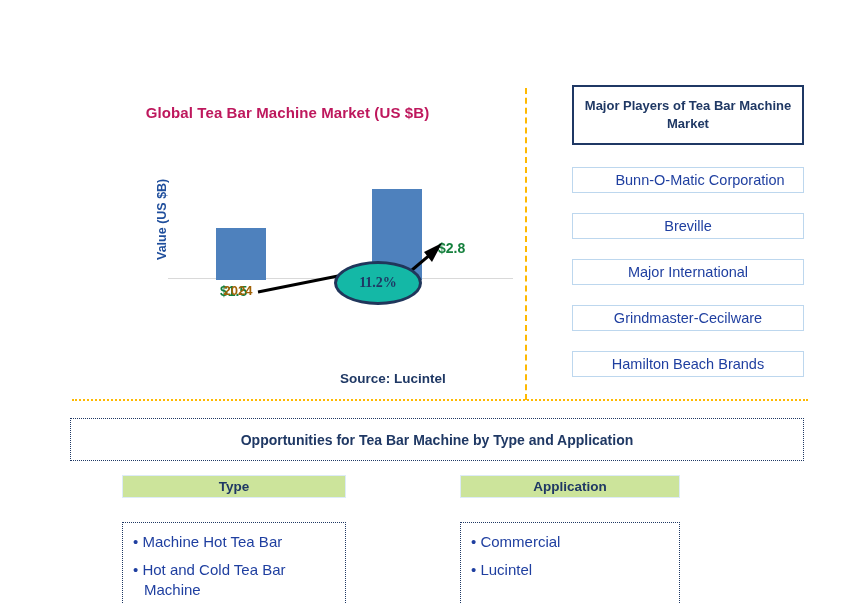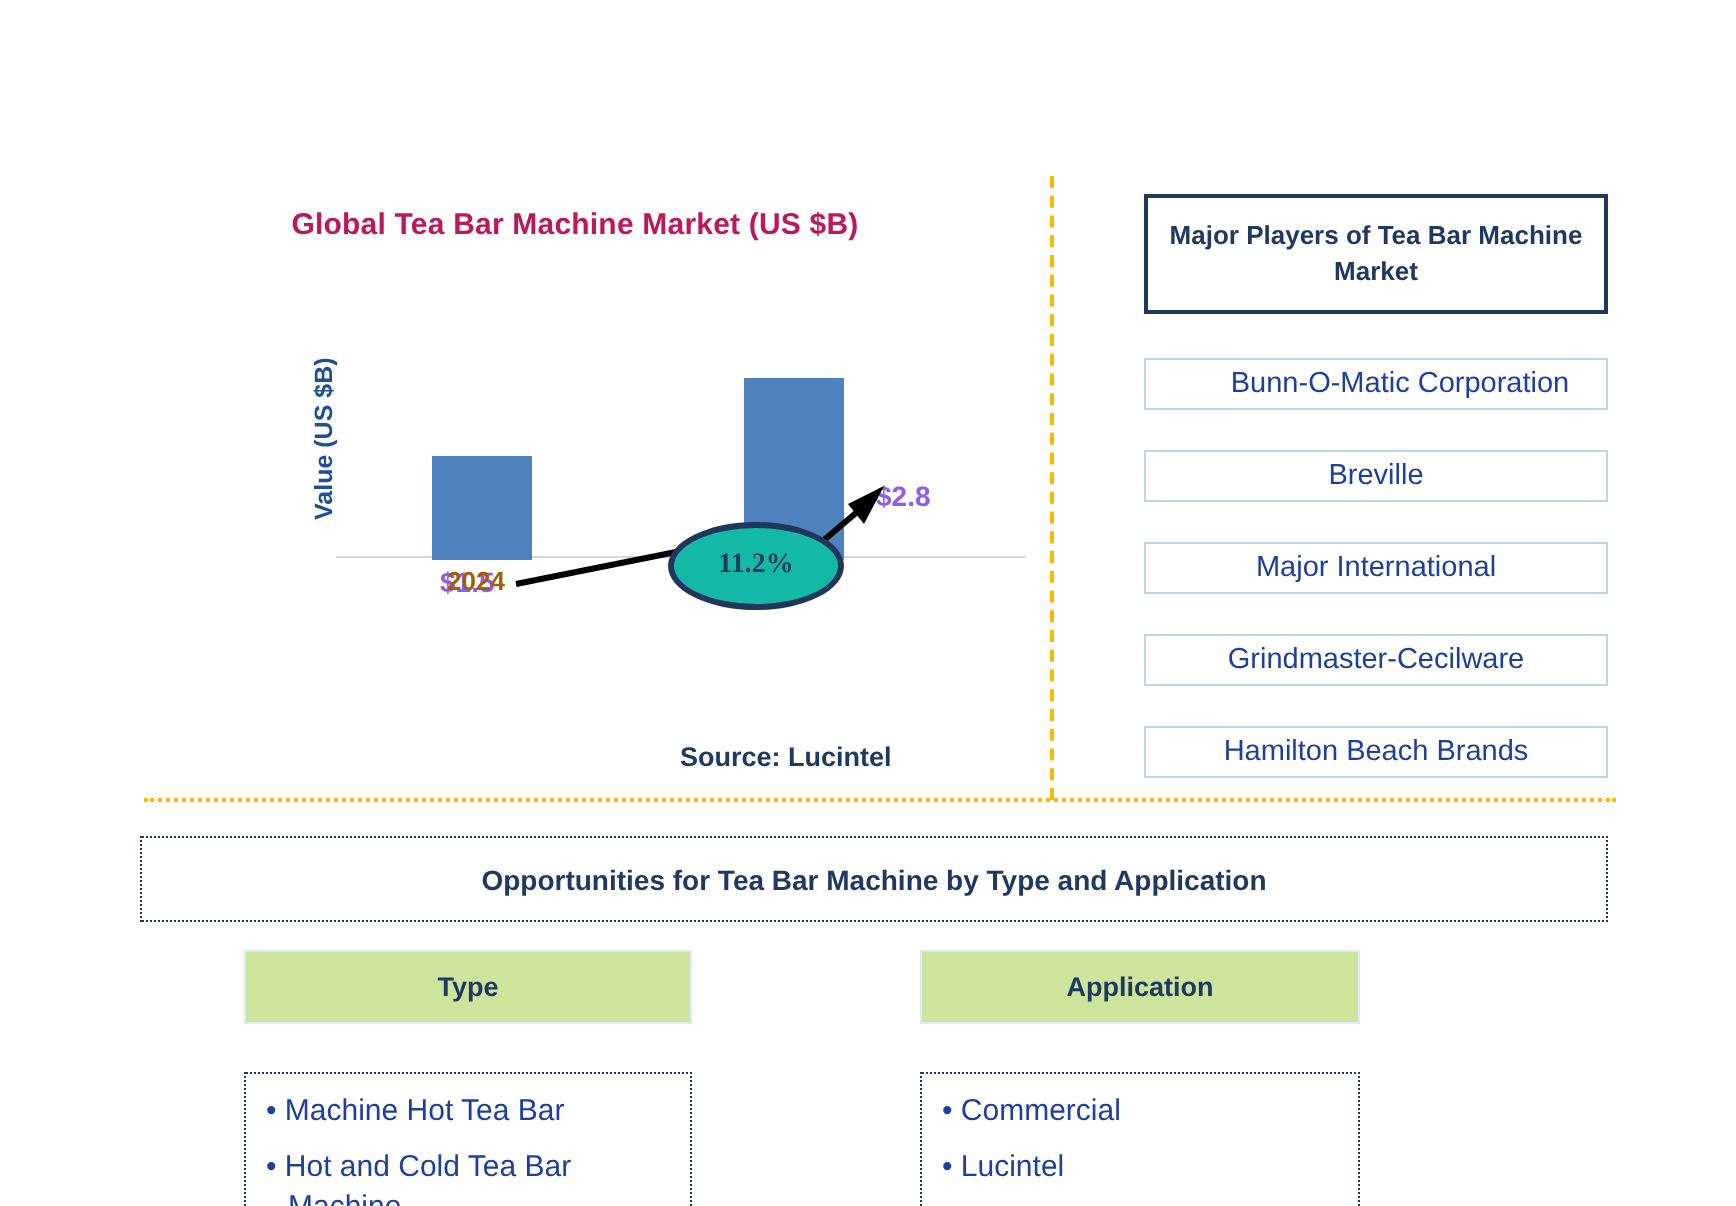--- a/index.html
+++ b/index.html
@@ -88,21 +88,21 @@
     bottom: 0;
     background: #4E81BD;
   }
   .bar-2024 { left: 48px; width: 50px; height: 52px; }
   .bar-2030 { left: 204px; width: 50px; height: 91px; }
 
   .bar-value {
     position: absolute;
     font-size: 14px;
     font-weight: bold;
-    color: #8b5cf6;
+    color: #15803d;
     white-space: nowrap;
   }
   .val-2024 { left: 160px; top: 203px; }
   .val-2030 { left: 378px; top: 160px; }
 
   .cat-label {
     position: absolute;
     top: 203px;
     font-size: 13px;
     font-weight: bold;
@@ -150,21 +150,20 @@
     font-weight: bold;
     color: #1F3864;
   }
 
   
   .players-panel {
     position: absolute;
     left: 572px;
     top: 85px;
     width: 232px;
-    margin-top: 12px;
   }
   .players-header {
     box-sizing: border-box;
     width: 232px;
     height: 60px;
     border: 2px solid #1F3864;
     display: flex;
     align-items: center;
     justify-content: center;
     text-align: center;
@@ -210,21 +209,21 @@
   .col {
     position: absolute;
     top: 475px;
   }
   .col-type { left: 122px; width: 224px; }
   .col-app  { left: 460px; width: 220px; }
 
   .col-header {
     box-sizing: border-box;
     width: 100%;
-    height: 37px;
+    height: 23px;
     background: #CCE49B;
     border: 1px solid #DDEBF7;
     display: flex;
     align-items: center;
     justify-content: center;
     font-size: 13.5px;
     font-weight: bold;
     color: #1F3864;
   }
   .col-body {

